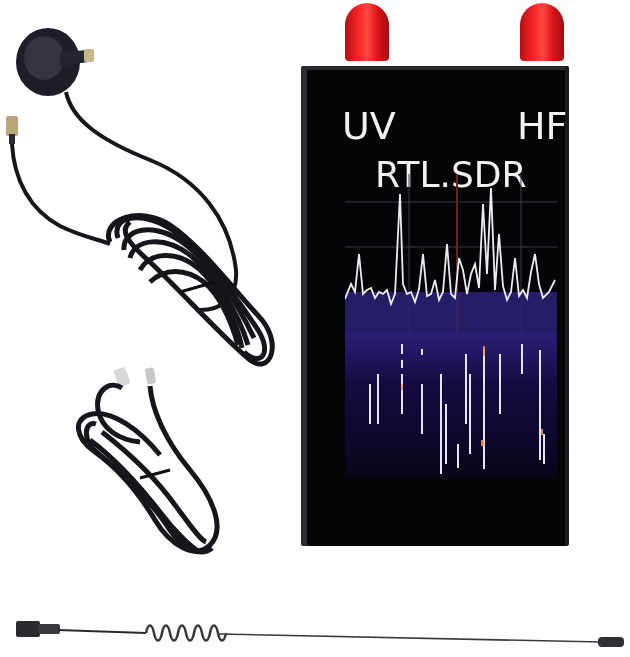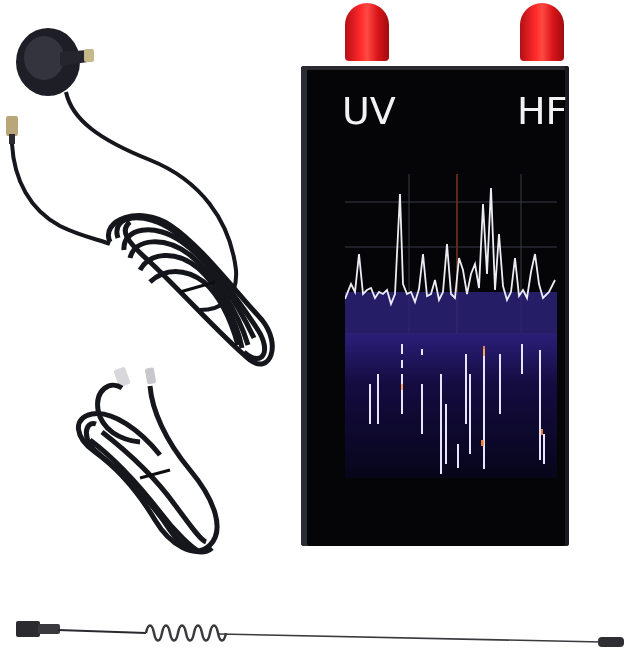--- a/index.html
+++ b/index.html
@@ -3,21 +3,21 @@
 <meta charset="utf-8">
 <style>
   html, body { margin: 0; padding: 0; background: #ffffff; }
   body { width: 630px; height: 657px; position: relative; overflow: hidden; font-family: "DejaVu Sans", sans-serif; }
   .layer { position: absolute; left: 0; top: 0; }
   .device { position: absolute; left: 301px; top: 66px; width: 268px; height: 480px;
             background: #050507; border-radius: 3px;
             box-shadow: inset 6px 0 0 #2b2b35, inset -4px 0 0 #1a1a22, inset 0 4px 0 #2a2a2e; }
   .cap { position: absolute; top: 3px; width: 44px; height: 58px; border-radius: 22px 22px 4px 4px;
          background: linear-gradient(90deg, #b50f16 0%, #ff2a2a 35%, #ff4a44 50%, #d81418 75%, #a00c10 100%); }
-  .label { position: absolute; color: #f2f2f2; font-family: "DejaVu Sans", sans-serif; line-height: 1; letter-spacing: 0; }
+  .label { position: absolute; color: #f2f2f2; font-family: "DejaVu Sans", sans-serif; line-height: 1; letter-spacing: 0; margin-top: 15px; }
   .label-uv  { left: 41px; top: 26px; font-size: 38px; }
   .label-hf  { left: 216px; top: 26px; font-size: 38px; text-align: right; }
   .label-rtl { left: 74px; top: 76px; font-size: 36px; }
   .label-usb { left: 95px; top: 418px; font-size: 44px; }
   .screen { position: absolute; left: 44px; top: 108px; width: 212px; height: 304px; }
 </style>
 </head>
 <body>
 
 <svg class="layer" width="630" height="657" viewBox="0 0 630 657">
@@ -69,20 +69,21 @@
     <rect x="598" y="637" width="26" height="10" rx="4" fill="#2f2f33"></rect>
   </g>
 </svg>
 
 <div class="cap" style="left:345px;"></div>
 <div class="cap" style="left:520px;"></div>
 
 <div class="device">
   <span class="label label-uv">UV</span>
   <span class="label label-hf">HF</span>
+  <span class="label label-rtl">RTL.SDR</span>
 
   <svg class="screen" width="212" height="304" viewBox="0 0 212 304">
     <defs>
       <linearGradient id="wf" x1="0" y1="0" x2="0" y2="1">
         <stop offset="0" stop-color="#2a1e78"></stop>
         <stop offset="0.35" stop-color="#140c40"></stop>
         <stop offset="1" stop-color="#07051a"></stop>
       </linearGradient>
     </defs>
 

